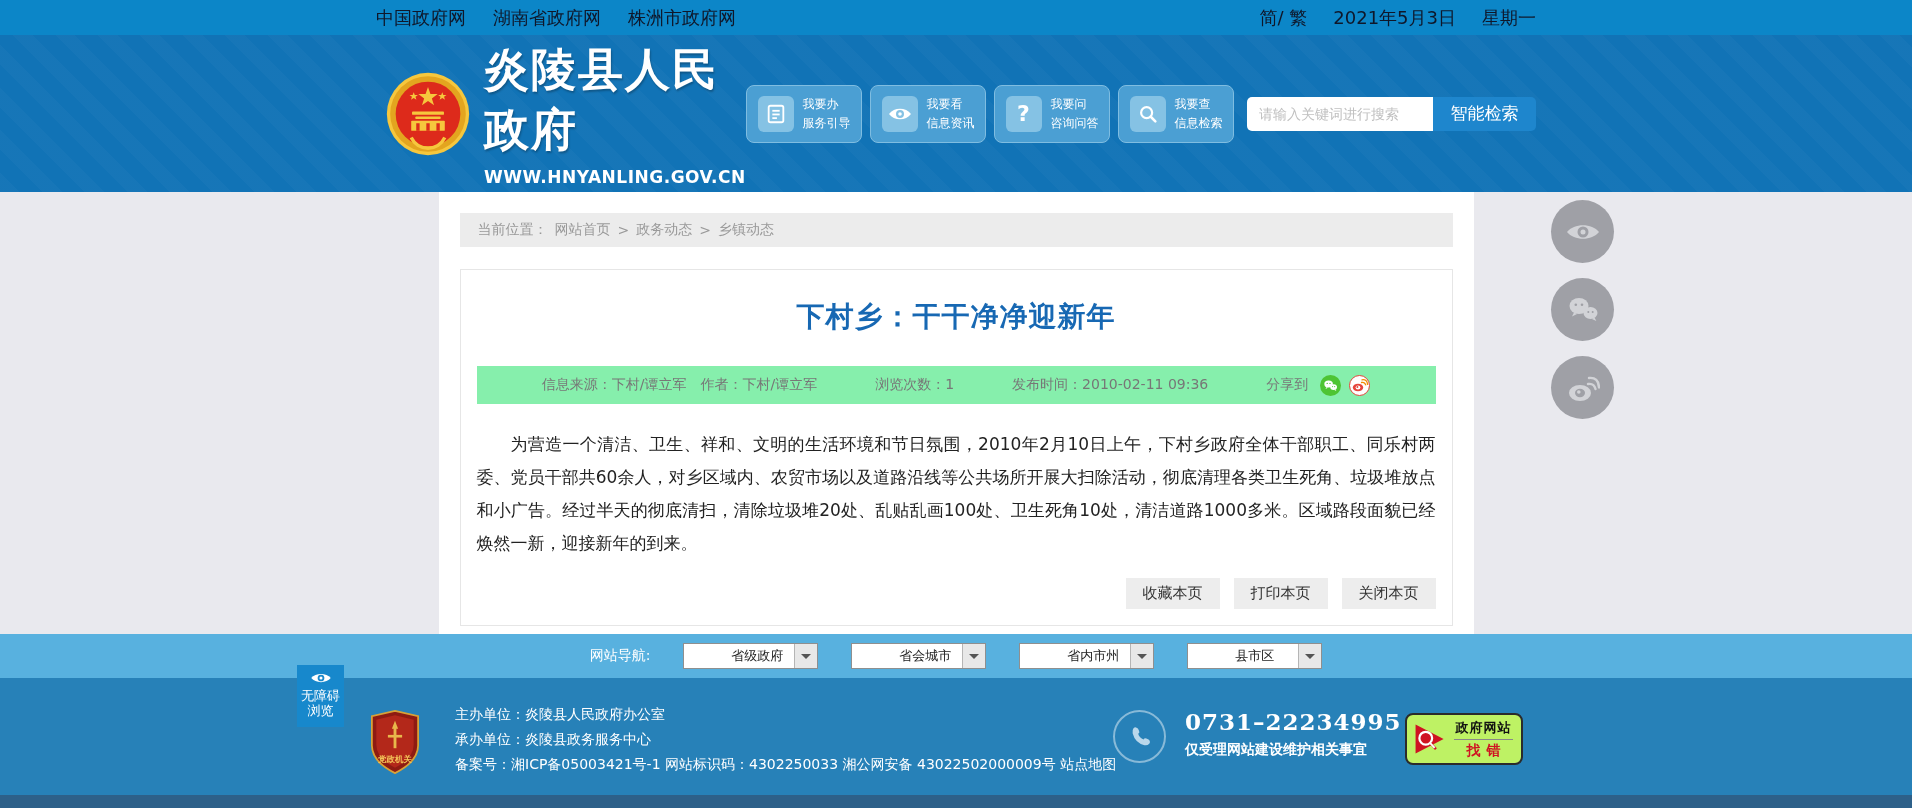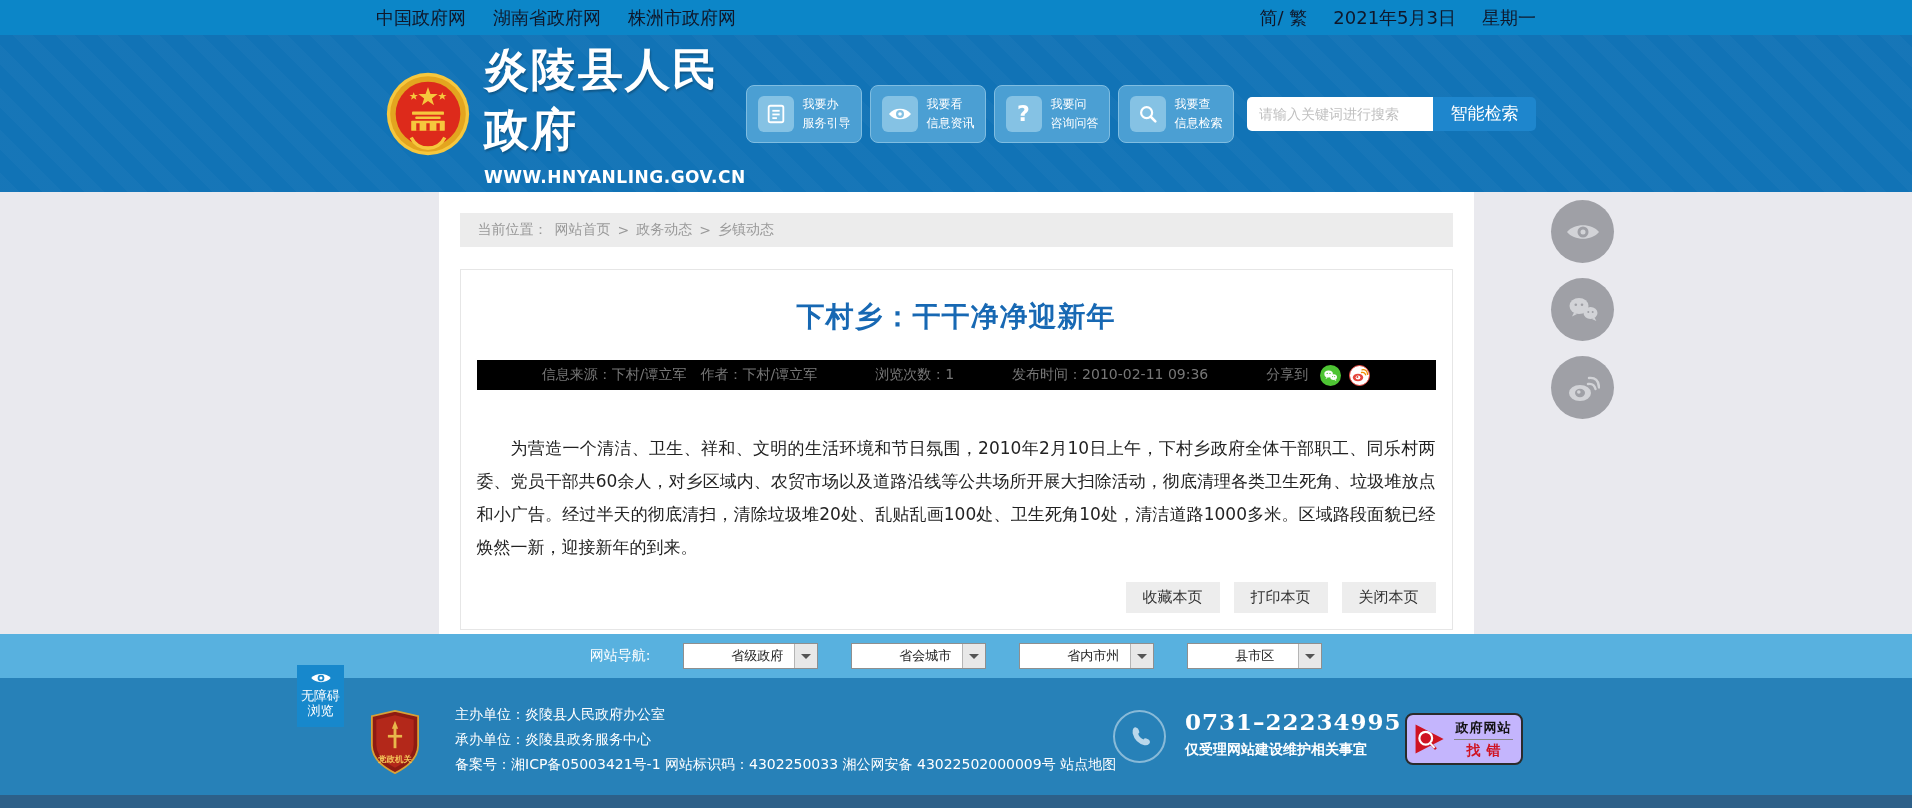--- a/index.html
+++ b/index.html
@@ -32,26 +32,26 @@
   .search-btn { width:103px; height:34px; background:#1e86cd; color:#fff; border:none; border-radius:0 5px 5px 0;
     font-size:17px; display:flex; align-items:center; justify-content:center; cursor:pointer; font-family:inherit; }
 
   
   .main-wrap { height:442px; background:#e9e9ee; }
   .main-container { width:1035px; margin:0 auto; background:#fff; padding:21px 21px 11px; }
   .breadcrumb { height:34px; background:#ececec; display:flex; align-items:center; padding:0 18px; font-size:14px; color:#999; gap:7px; }
   .breadcrumb .bc-link { cursor:pointer; }
   .card { margin-top:22px; border:1px solid #e6e6e6; padding:28px 16px 16px; }
   .card-title { text-align:center; font-size:28px; font-weight:bold; color:#1768b3; letter-spacing:1px; }
-  .meta { margin-top:24px; height:30px; background:#000000; display:flex; align-items:center; justify-content:center; font-size:14px; color:#777; }
+  .meta { margin-top:30px; height:38px; background:#86efac; display:flex; align-items:center; justify-content:center; font-size:14px; color:#777; }
   .meta .m-item { white-space:nowrap; }
   .meta .gap-s { margin-left:14px; } .meta .gap-l { margin-left:58px; }
   .share-icons { display:flex; gap:8px; margin-left:12px; align-items:center; }
   .share-icons span { display:flex; cursor:pointer; }
-  .body-text { margin-top:42px; font-size:17px; line-height:33px; color:#222; text-align:justify; text-indent:2em; }
+  .body-text { margin-top:24px; font-size:17px; line-height:33px; color:#222; text-align:justify; text-indent:2em; }
   .actions { margin-top:18px; display:flex; justify-content:flex-end; gap:14px; }
   .action-btn { background:#ededed; border:none; padding:6px 17px; font-size:15px; color:#333; cursor:pointer; font-family:inherit; }
 
   
   .float-btns { position:absolute; left:1551px; top:200px; display:flex; flex-direction:column; gap:15px; }
   .float-btn { width:63px; height:63px; border-radius:50%; background:#9fa0a6; display:flex; align-items:center; justify-content:center; cursor:pointer; }
 
   
   .footer-nav { height:44px; background:#58b1df; display:flex; align-items:center; justify-content:center; gap:33px; color:#fff; font-size:14px; }
   .sel { display:flex; align-items:center; width:135px; height:26px; background:#fff; border:1px solid #8f8f8f; font-size:13px; color:#222; cursor:pointer; }
@@ -63,21 +63,21 @@
   .footer { height:117px; background:#2781b8; position:relative; color:#fff; }
   .access-badge { position:absolute; left:297px; top:-13px; width:47px; height:62px; background:#1788cc; color:#fff;
     font-size:13px; line-height:15px; text-align:center; padding-top:6px; cursor:pointer; }
   .gov-emblem { position:absolute; left:368px; top:32px; cursor:pointer; }
   .footer-info { position:absolute; left:455px; top:24px; font-size:14px; line-height:25px; }
   .phone-icon { position:absolute; left:1113px; top:32px; width:53px; height:53px; border-radius:50%; border:2px solid rgba(255,255,255,.45);
     display:flex; align-items:center; justify-content:center; }
   .phone-block { position:absolute; left:1185px; top:30px; }
   .phone-number { font-family:"DejaVu Serif","Liberation Serif",serif; font-size:23px; font-weight:bold; letter-spacing:1px; }
   .phone-note { font-size:14px; margin-top:6px; font-weight:bold; }
-  .zc-badge { position:absolute; left:1405px; top:35px; width:118px; height:52px; background:#c4b5fd; border:2px solid #2b2b2b; border-radius:8px;
+  .zc-badge { position:absolute; left:1405px; top:35px; width:118px; height:52px; background:#bef264; border:2px solid #2b2b2b; border-radius:8px;
     display:flex; align-items:center; padding:4px 8px 4px 6px; gap:7px; cursor:pointer; }
   .zc-col { flex:1; text-align:center; }
   .zc-line1 { font-size:13px; font-weight:bold; color:#111; letter-spacing:1px; border-bottom:1px solid #888; padding-bottom:2px; }
   .zc-line2 { font-size:14px; font-weight:bold; color:#cf1322; letter-spacing:6px; padding-top:2px; text-indent:6px; }
   .bottom-strip { height:13px; background:#2d6089; }
 </style>
 </head>
 <body>
 
 <div class="topbar">

